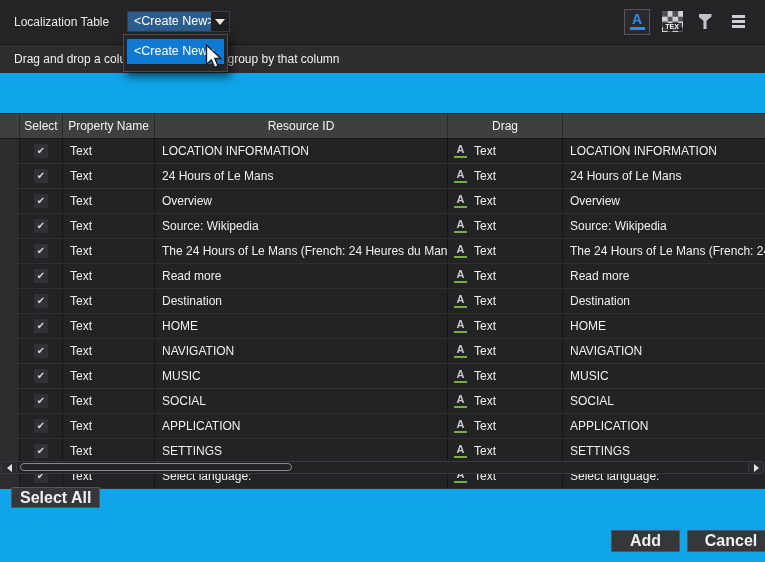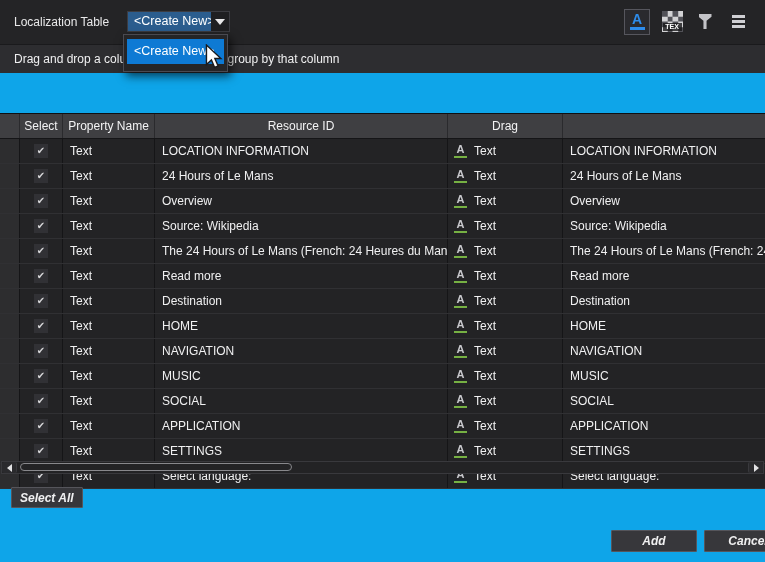--- a/index.html
+++ b/index.html
@@ -69,27 +69,27 @@
   .scroll-btn.right { border-left:1px solid #39393d; border-radius:2px; }
   .scroll-btn.left::after { content:''; border-top:4px solid transparent; border-bottom:4px solid transparent;
                             border-right:5px solid #e2e2e4; }
   .scroll-btn.right::after { content:''; border-top:4px solid transparent; border-bottom:4px solid transparent;
                              border-left:5px solid #e2e2e4; }
   .scroll-track { position:relative; flex:1; }
   .scroll-thumb { position:absolute; left:3px; top:1px; width:272px; height:8px;
                   border:1px solid #88888c; border-radius:4px; background:#232325; }
 
   
-  .btn { background:#37373b; border:1px solid #55555b; color:#f0f0f1; font-size:12px; font-weight:bold;
+  .btn { background:#37373b; border:1px solid #55555b; color:#f0f0f1; font-size:16px; font-weight:bold;
          height:21px; padding:0 8px; display:flex; align-items:center; justify-content:center;
-         border-radius:1px; cursor:default;font-style:italic; }
+         border-radius:1px; cursor:default; }
   .sel-buttons { position:absolute; left:11px; top:487px; display:flex; gap:5px; }
   .bottom-actions { position:absolute; left:611px; top:530px; display:flex; gap:7px; }
   .bottom-actions .btn { height:22px; }
-  .btn.add { width:86px; }
+  .btn.add { width:69px; }
   .btn.cancel { width:88px; }
 
   
   .popup { position:absolute; left:123px; top:34px; width:105px; background:#252527;
            border:1px solid #4a4a51; box-shadow:3px 4px 9px rgba(0,0,0,0.65);
            padding:4px 3px 7px 3px; z-index:10; }
   .popup-item { height:25px; background:#0e7ad4; color:#ffffff; font-size:12.5px;
                 line-height:25px; padding-left:7px; white-space:nowrap; overflow:hidden; }
   .cursor { position:absolute; left:201px; top:44px; width:26px; height:28px; z-index:11; }
 </style>

